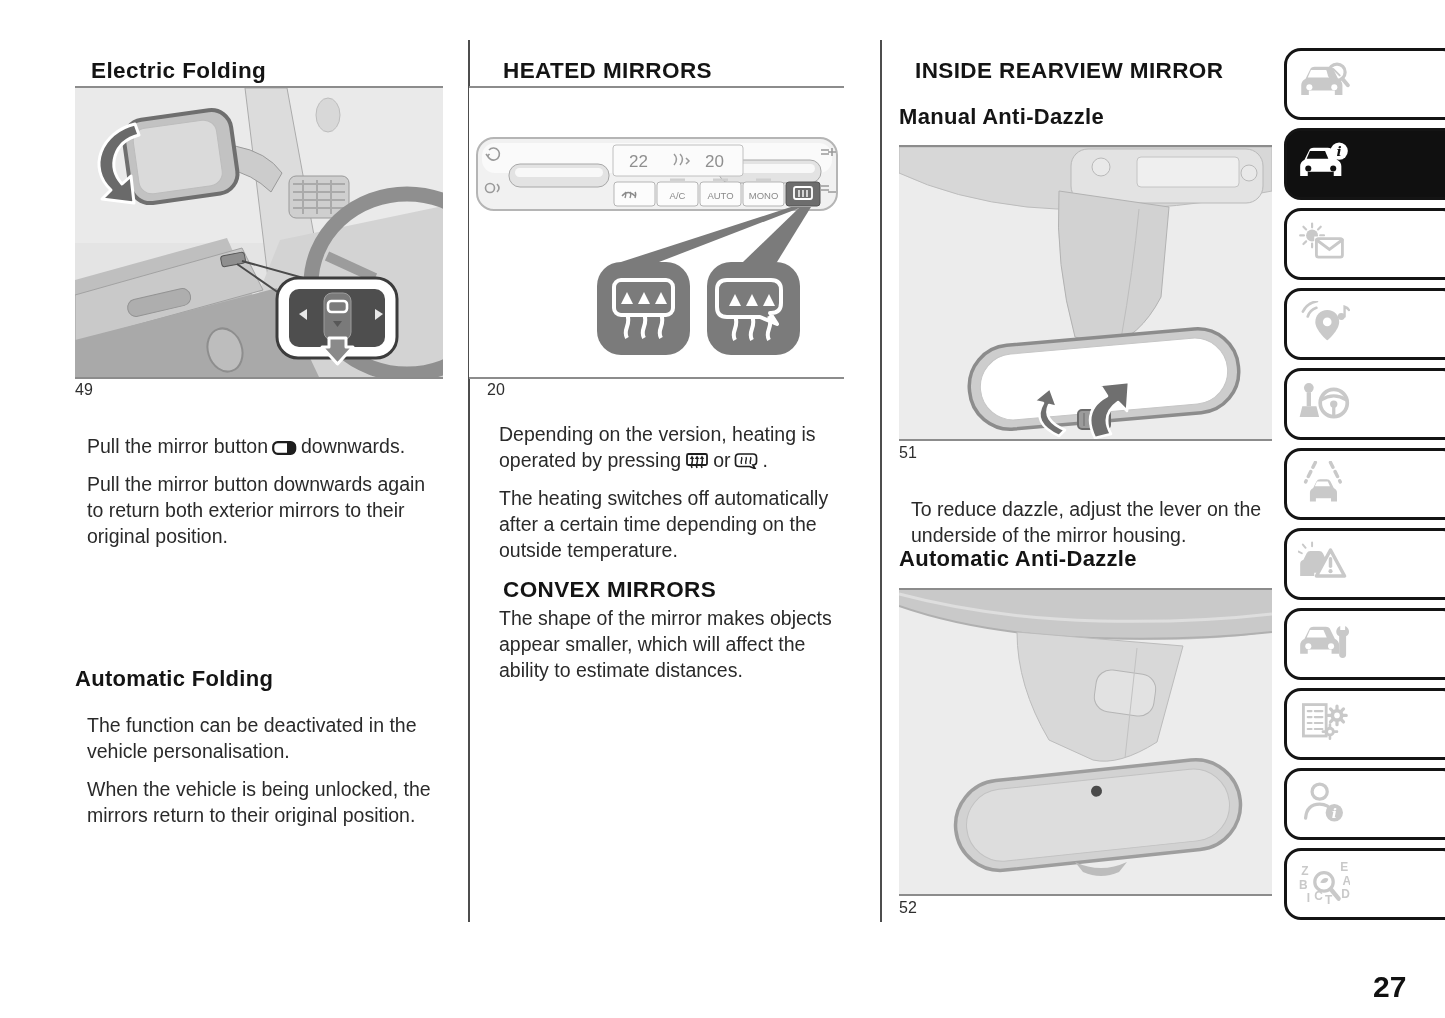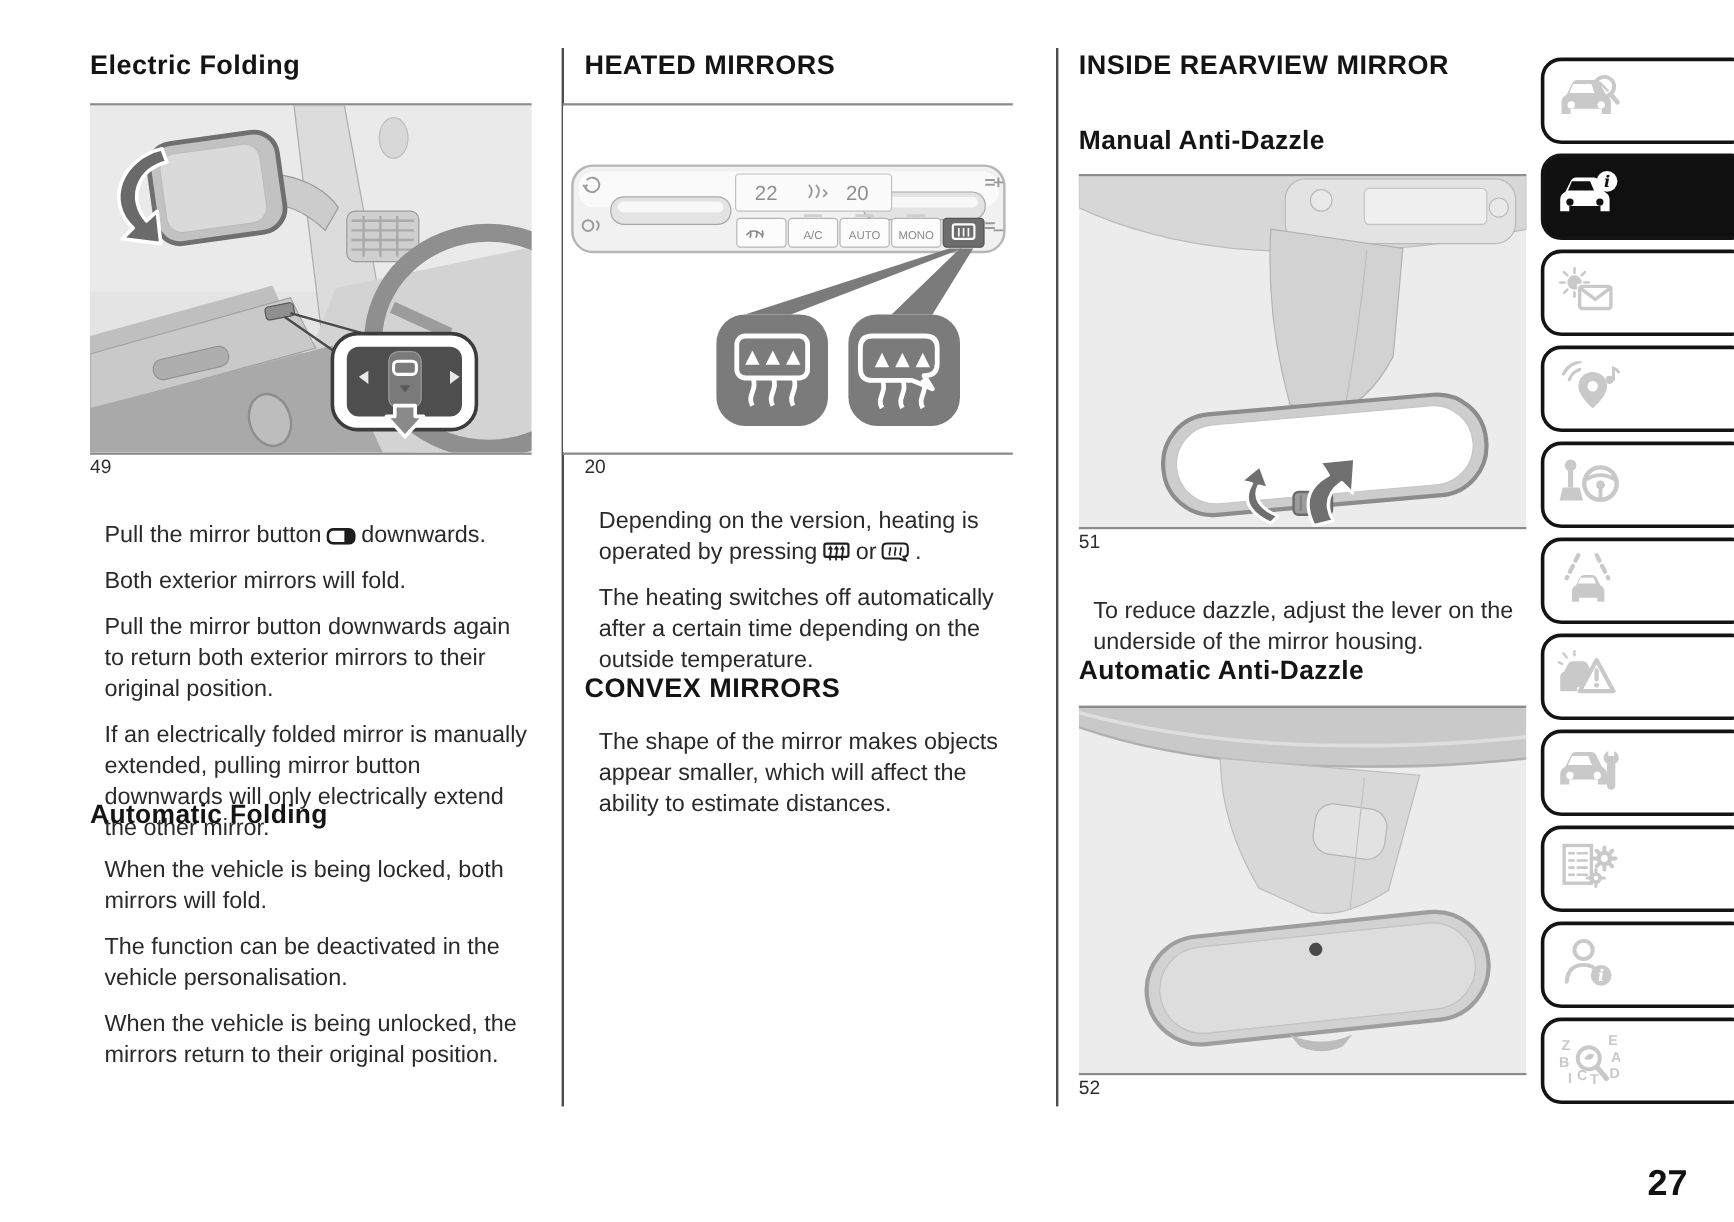--- a/index.html
+++ b/index.html
@@ -1,21 +1,21 @@
 <!DOCTYPE html>
 <html><head>
 <meta charset="utf-8">
 <style>
   html,body{margin:0;padding:0;}
   body{
     width:1445px;height:1018px;position:relative;background:#ffffff;overflow:hidden;
     font-family:"Liberation Sans", sans-serif;color:#262626;
   }
   .abs{position:absolute;}
-  h2.sec{margin:0;font-size:22.5px;line-height:27px;font-weight:700;color:#141414;letter-spacing:.4px;}
+  h2.sec{margin:16px;font-size:22.5px;line-height:27px;font-weight:700;color:#141414;letter-spacing:.4px;}
   h3.sub{margin:0;font-size:22px;line-height:26px;font-weight:700;color:#141414;letter-spacing:.3px;}
   p.body{margin:12px;font-size:19.5px;line-height:26px;color:#2a2a2a;}
   .fignum{font-size:16px;color:#2e2e2e;}
   .figure{border-top:2px solid #8c8c8c;border-bottom:2px solid #8c8c8c;font-size:0;}
   .sep{width:2px;background:#4d4d4d;}
   .inline-ic{display:inline-block;vertical-align:-2px;margin:0 4px;}
   .pagenum{font-size:30px;font-weight:700;color:#111;}
   
   .tab{
     position:absolute;left:1284px;width:176px;height:72px;background:#ffffff;
@@ -85,28 +85,25 @@
     </g>
   </svg>
 </div>
 <div class="fignum abs" style="left:75px;top:381px;">49</div>
 
 <div class="abs" style="left:75px;top:421px;width:382px;">
   <p class="body"><span>Pull the mirror button</span><svg class="inline-ic" width="25" height="14" viewBox="0 0 25 14">
         <rect x="1.2" y="1.2" width="22" height="11.6" rx="4.5" fill="none" stroke="#1e1e1e" stroke-width="2.2"></rect>
         <path d="M15,1.2 h4 q4.8,0 4.8,5.8 q0,5.8 -4.8,5.8 h-4 z" fill="#1e1e1e"></path>
       </svg><span>downwards.</span></p>
-  <p class="body">Both exterior mirrors will fold.</p>
   <p class="body">Pull the mirror button downwards again to return both exterior mirrors to their original position.</p>
-  <p class="body">If an electrically folded mirror is manually extended, pulling mirror button downwards will only electrically extend the other mirror.</p>
 </div>
 
 <h3 class="sub abs" style="left:75px;top:666px;">Automatic Folding</h3>
 <div class="abs" style="left:75px;top:700px;width:382px;">
-  <p class="body">When the vehicle is being locked, both mirrors will fold.</p>
   <p class="body">The function can be deactivated in the vehicle personalisation.</p>
   <p class="body">When the vehicle is being unlocked, the mirrors return to their original position.</p>
 </div>
 
 <h2 class="sec abs" style="left:487px;top:41px;width:378px;">HEATED MIRRORS</h2>
 
 <div class="figure abs" style="left:469px;top:86px;width:375px;">
   <svg width="375" height="289" viewBox="0 0 375 289">
     <rect width="375" height="289" fill="#ffffff"></rect>
 

